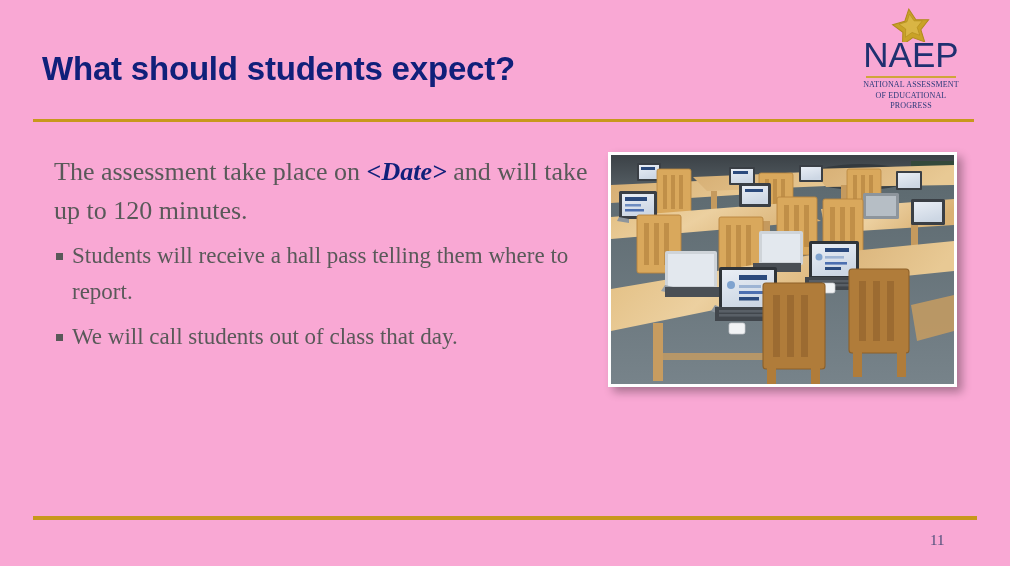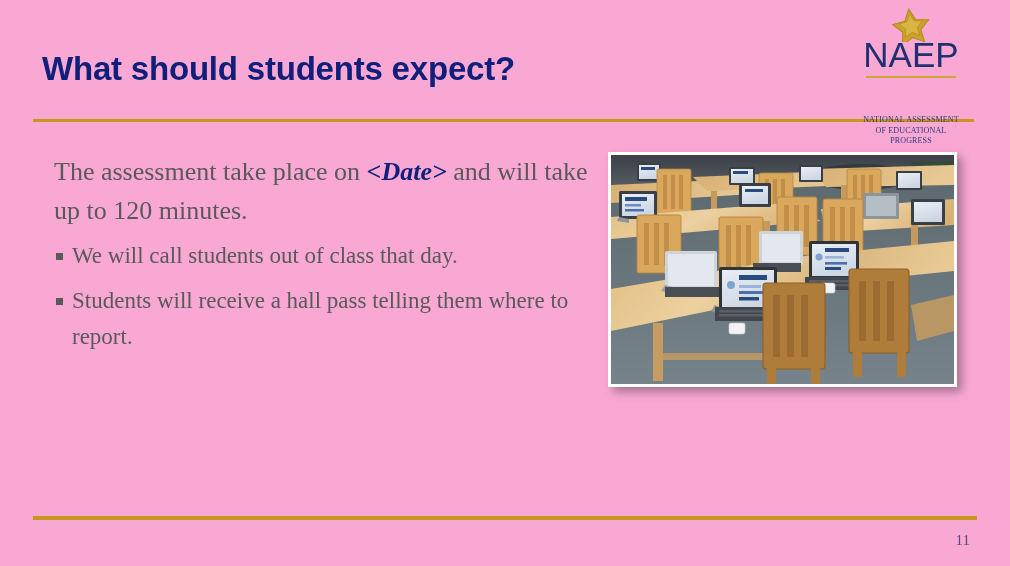--- a/index.html
+++ b/index.html
@@ -94,21 +94,20 @@
     left: 0;
     top: 72px;
     width: 106px;
     text-align: center;
     font-family: "Liberation Serif", serif;
     font-size: 8px;
     line-height: 10.5px;
     letter-spacing: 0.15px;
     color: #2a3a7a;
     text-transform: uppercase;
-    margin-top: 35px;
   }
 
   
   .body-block {
     position: absolute;
     left: 54px;
     top: 152px;
     width: 540px;
   }
   .lead {
@@ -174,21 +173,20 @@
     width: 100%;
     height: 100%;
   }
 
   
   .page-number {
     position: absolute;
     left: 930px;
     top: 532px;
     width: 40px;
-    text-align: right;
     font-family: "Liberation Serif", serif;
     font-size: 15px;
     color: #4f4f7a;
   }
 </style>
 </head>
 <body>
 
 <div class="slide">
 
@@ -213,25 +211,25 @@
       <div>PROGRESS</div>
     </div>
   </div>
 
   <div class="body-block">
     <p class="lead"><span>The assessment take place on </span><span class="date-token">&lt;Date&gt;</span><span> and will take up to 120 minutes.</span></p>
 
     <ul class="bullets">
       <li>
         <span class="sq"></span>
-        <span>We will call students out of class that day.</span>
+        <span>Students will receive a hall pass telling them where to report.</span>
       </li>
       <li>
         <span class="sq"></span>
-        <span>Students will receive a hall pass telling them where to report.</span>
+        <span>We will call students out of class that day.</span>
       </li>
     </ul>
   </div>
 
   <div class="photo-frame">
     <div class="photo-canvas">
       <svg viewBox="0 0 343 229" preserveAspectRatio="xMidYMid slice" xmlns="http://www.w3.org/2000/svg">
         <defs>
           <linearGradient id="floorG" x1="0" y1="0" x2="0" y2="1">
             <stop offset="0%" stop-color="#5d6a70"></stop>

